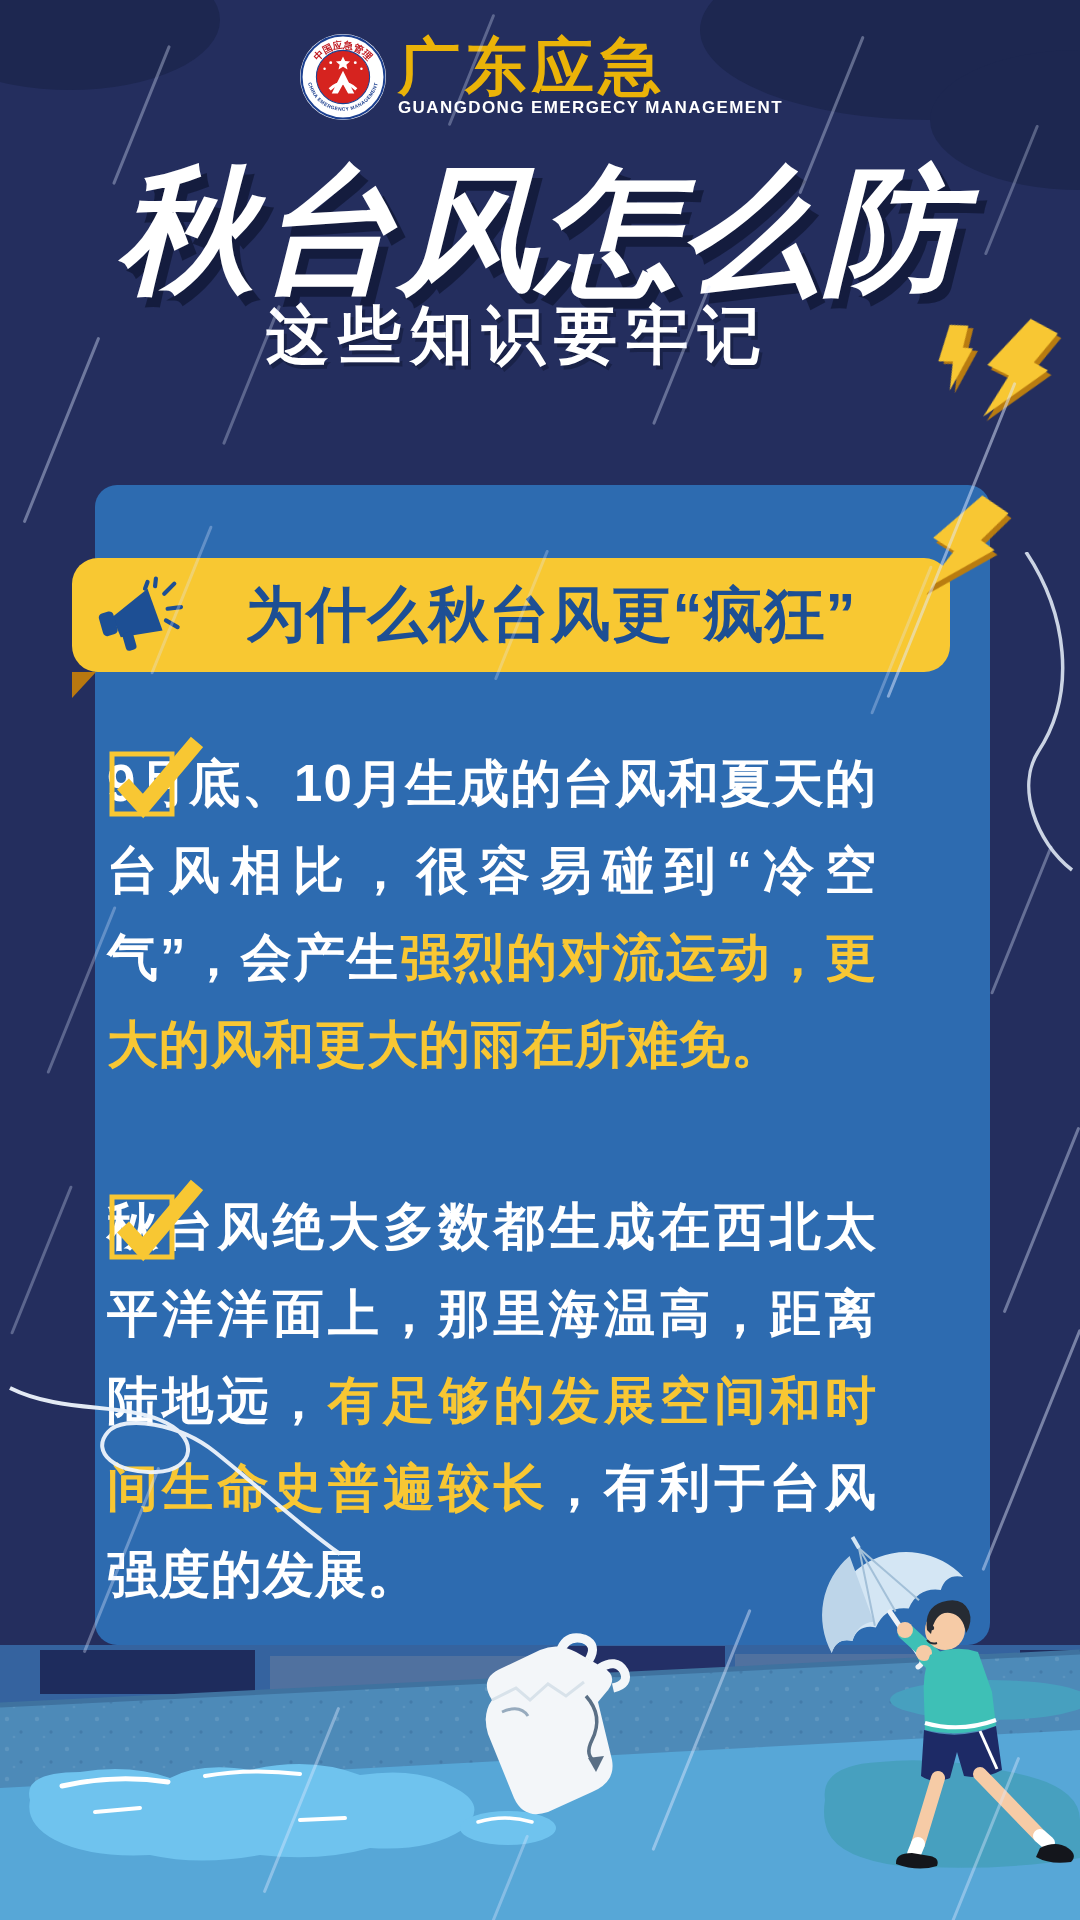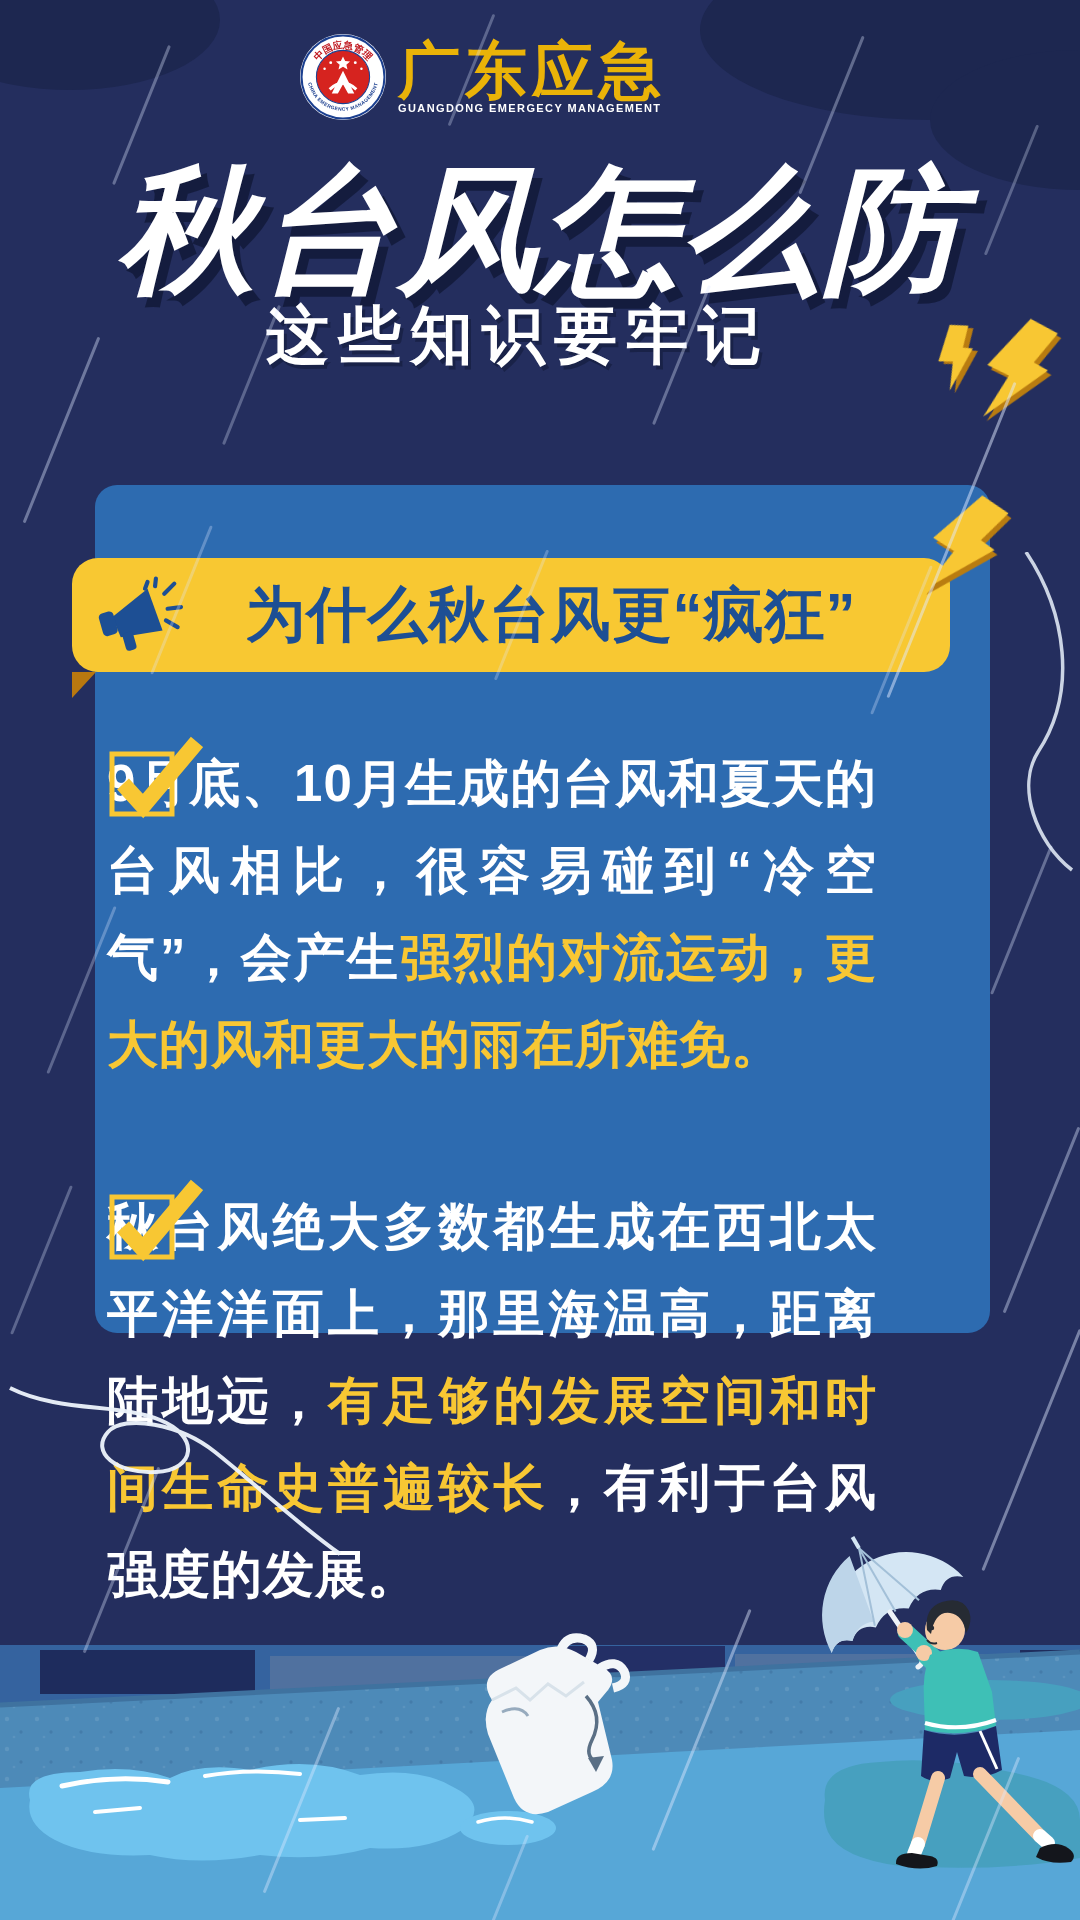--- a/index.html
+++ b/index.html
@@ -7,30 +7,30 @@
        background:#242e5e;font-family:"Liberation Sans",sans-serif;}
   .abs{position:absolute;}
   
   .cloud{position:absolute;background:#1d2750;border-radius:50%;}
   .rain{position:absolute;width:3px;background:#dfe9ff;border-radius:2px;
         transform:rotate(22deg);pointer-events:none;}
   #rain-layer{position:absolute;inset:0;z-index:6;pointer-events:none;}
   
   #logo-row{position:absolute;left:300px;top:34px;display:flex;align-items:center;gap:12px;z-index:2;}
   #org-name{color:#eab308;font-size:62px;font-weight:900;letter-spacing:5px;line-height:1;}
-  #org-name-en{color:#fff;font-size:11px;font-weight:700;letter-spacing:1.4px;}
+  #org-name-en{color:#fff;font-size:17px;font-weight:700;letter-spacing:1.4px;}
   
   #main-title{position:absolute;left:0;top:161px;width:100%;text-align:center;z-index:2;
       color:#fff;font-size:138px;font-weight:900;font-style:italic;letter-spacing:3px;line-height:1;
       text-shadow:8px 10px 0 rgba(18,26,58,.88);}
   #subtitle{position:absolute;left:0;top:293px;width:100%;text-align:center;z-index:2;
       color:#fff;font-size:63px;font-weight:700;letter-spacing:9px;transform:translateX(-22px);
       text-shadow:3px 4px 0 rgba(18,26,58,.6);}
   
-  #card{position:absolute;left:95px;top:485px;width:895px;height:848px;z-index:3;
+  #card{position:absolute;left:95px;top:485px;width:895px;height:1160px;z-index:3;
         background:#2d6bb0;border-radius:22px;}
   #banner{position:absolute;left:-23px;top:73px;width:878px;height:114px;background:#f8c832;
         border-radius:26px;display:flex;align-items:center;padding-left:22px;box-sizing:border-box;z-index:2;}
   #banner-fold{position:absolute;left:-23px;top:187px;width:0;height:0;z-index:1;
         border-top:26px solid #b9780f;border-left:24px solid transparent;
         border-left:0;border-right:24px solid transparent;}
   #banner-title{flex:1;text-align:center;color:#1d4f94;font-size:60px;font-weight:900;
         letter-spacing:1px;padding-right:34px;}
   .para{position:absolute;left:12px;width:872px;}
   .para-text{width:770px;color:#fff;font-size:51px;line-height:87px;

